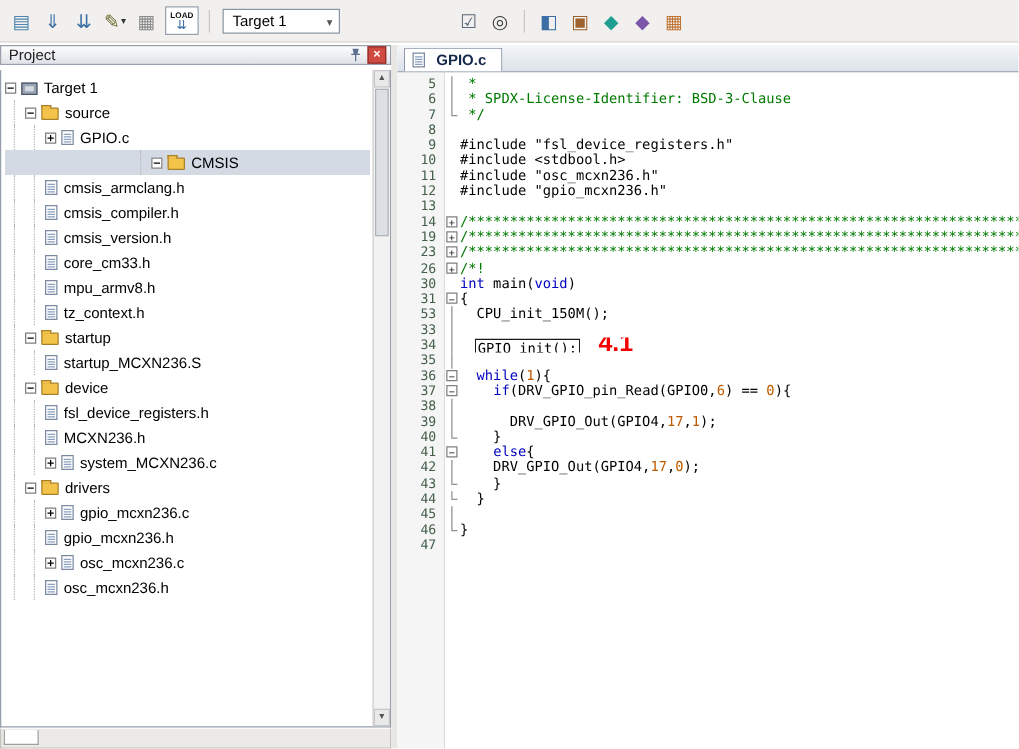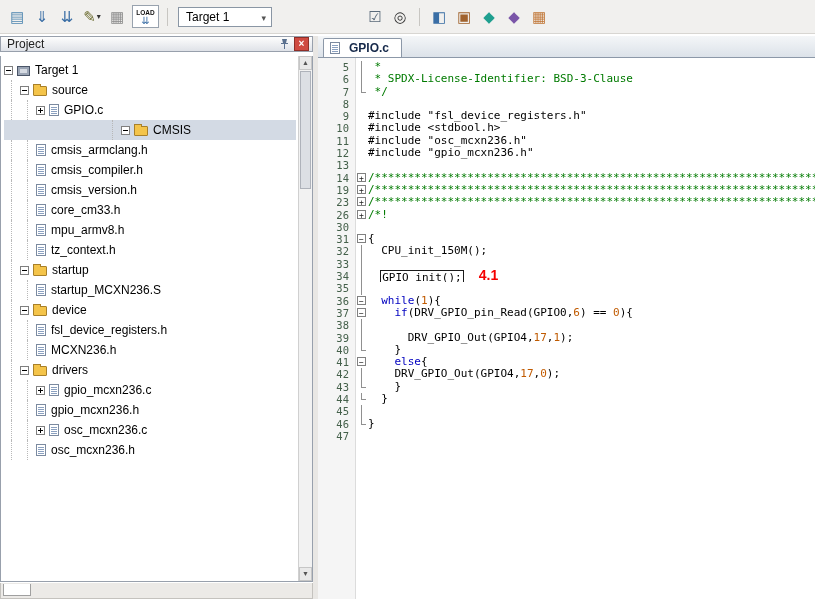--- a/index.html
+++ b/index.html
@@ -83,21 +83,21 @@
   .fv  { position:absolute; left:6px; top:0; bottom:0; width:1px; background:#909090; }
   .fvh { position:absolute; left:6px; top:0; height:6px; width:1px; background:#909090; }
   .fh  { position:absolute; left:6px; top:6px; width:5px; height:1px; background:#909090; }
   .fbox { position:absolute; left:2px; top:1px; width:9px; height:9px; border:1px solid #808080; background:#fff;
           font:8px/9px "DejaVu Sans Mono",monospace; text-align:center; color:#222; }
   .ct { flex:1; white-space:pre; overflow:hidden; color:#000; }
   .sc { color:#007a00; }
   .sk { color:#0000c0; }
   .sn { color:#c05a00; }
   .sbox { box-shadow:0 0 0 1px #1a1a1a; padding:0 1px; }
-  .sann { color:#f50000; font-family:"Liberation Sans",sans-serif; font-size:14px; font-weight:bold;
+  .sann { color:#f50000; font-family:"Liberation Sans",sans-serif; font-size:20px; font-weight:bold;
           margin-left:16px; display:inline-block; transform:translateY(-1px); }
 </style>
 </head>
 <body>
 
 <div class="app">
 
   <div class="toolbar">
     <div class="tb-group">
         <span class="tbicon" style="color: rgb(78, 134, 176);">▤</span>
@@ -227,20 +227,27 @@
             <span class="tlabel">fsl_device_registers.h</span>
           </div>
           <div class="tree-row">
             <span class="guide"></span>
             <span class="guide"></span>
             <span class="ticon file"></span>
             <span class="tlabel">MCXN236.h</span>
           </div>
           <div class="tree-row">
             <span class="guide"></span>
+            <span class="guide"></span>
+            <span class="exp plus"></span>
+            <span class="ticon file"></span>
+            <span class="tlabel">system_MCXN236.c</span>
+          </div>
+          <div class="tree-row">
+            <span class="guide"></span>
             <span class="exp minus"></span>
             <span class="ticon folder"></span>
             <span class="tlabel">drivers</span>
           </div>
           <div class="tree-row">
             <span class="guide"></span>
             <span class="guide"></span>
             <span class="exp plus"></span>
             <span class="ticon file"></span>
             <span class="tlabel">gpio_mcxn236.c</span>
@@ -363,30 +370,31 @@
           <div class="code-row">
             <span class="ln">26</span>
             <span class="fold">
               <i class="fbox">+</i>
             </span>
             <span class="ct"><span class="sc">/*!</span></span>
           </div>
           <div class="code-row">
             <span class="ln">30</span>
             <span class="fold"></span>
+            <span class="ct"><span class="sk">int</span><span> main(</span><span class="sk">void</span><span>)</span></span>
           </div>
           <div class="code-row">
             <span class="ln">31</span>
             <span class="fold">
               <i class="fbox">−</i>
             </span>
             <span class="ct"><span>{</span></span>
           </div>
           <div class="code-row">
-            <span class="ln">32</span>
+            <span class="ln">53</span>
             <span class="fold">
               <i class="fv"></i>
             </span>
             <span class="ct"><span>  CPU_init_150M();</span></span>
           </div>
           <div class="code-row">
             <span class="ln">33</span>
             <span class="fold">
               <i class="fv"></i>
             </span>

